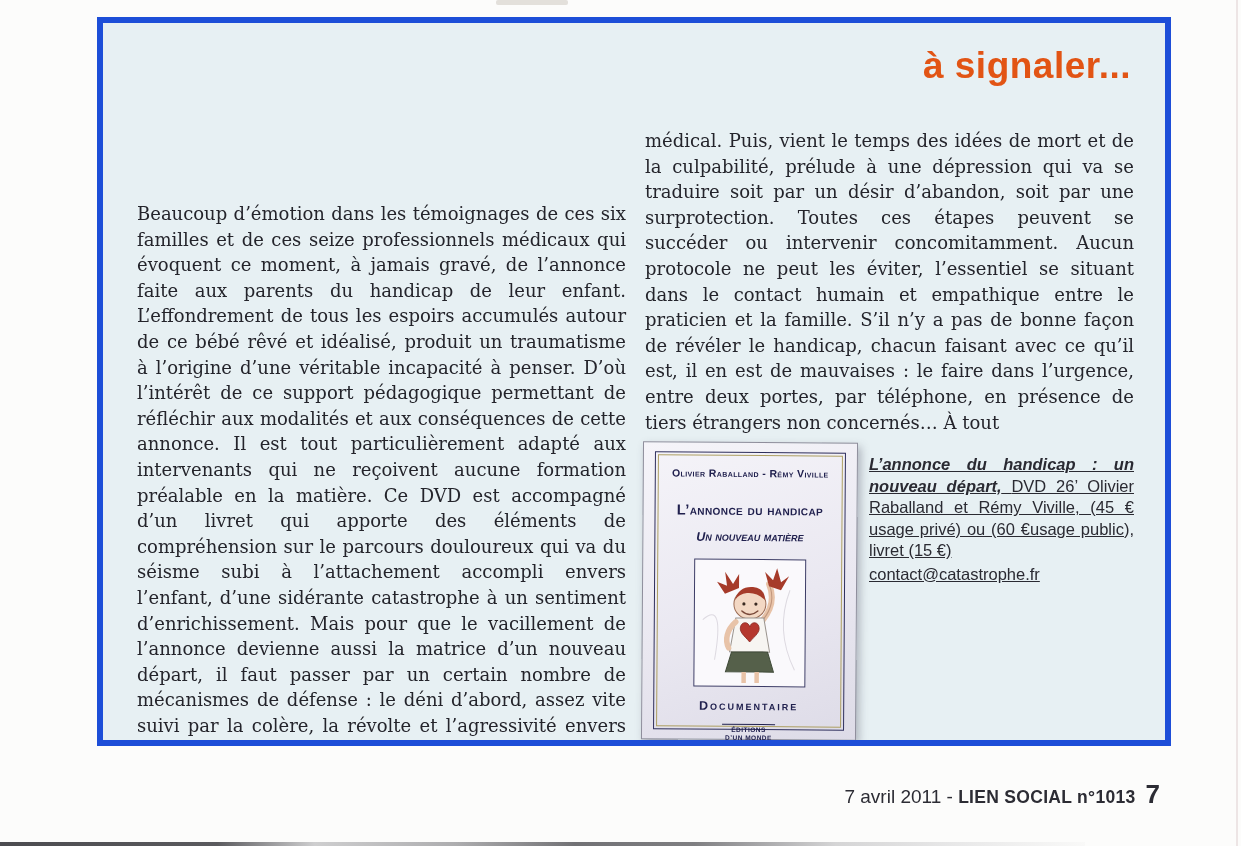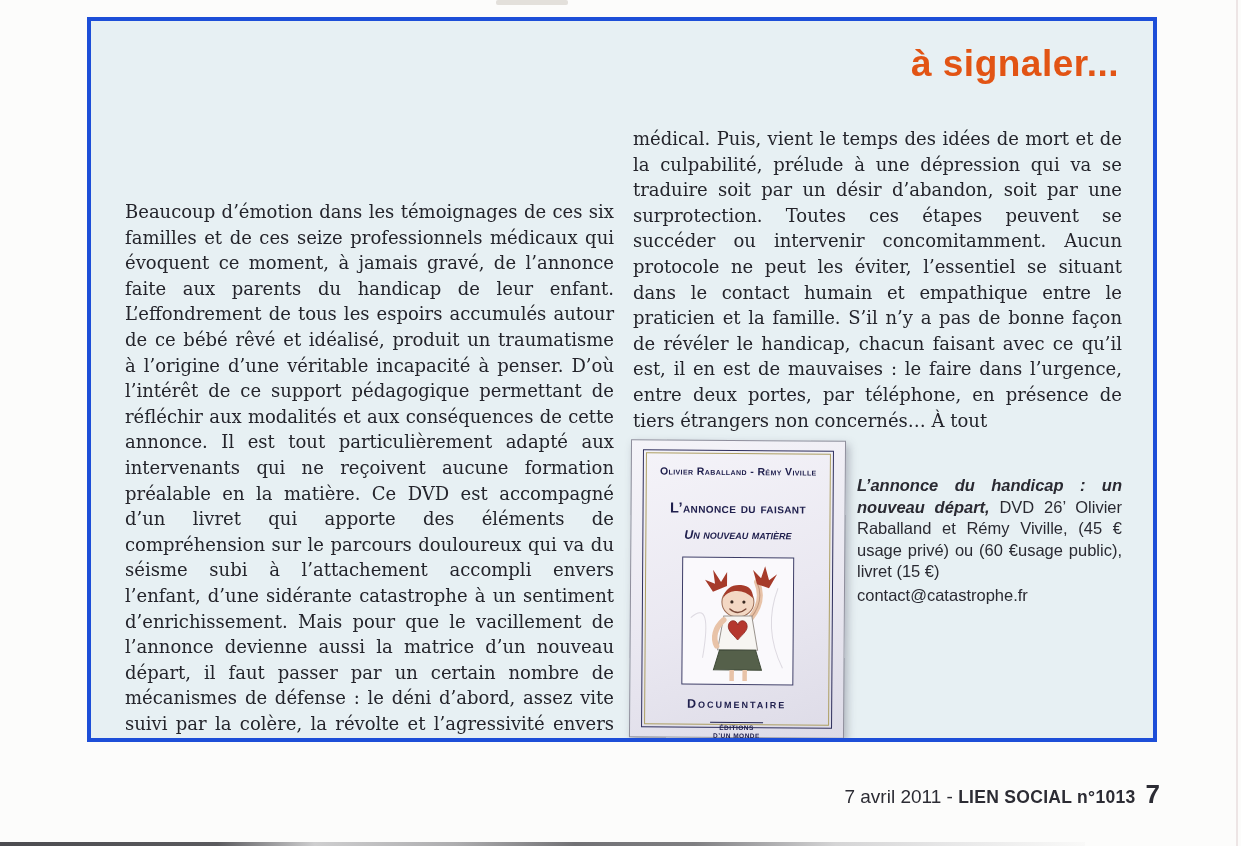--- a/index.html
+++ b/index.html
@@ -4,24 +4,24 @@
 <style>
   html,body { margin:0; padding:0; }
   body { font-family:"Liberation Sans", sans-serif; }
 
   .page {
     position:relative; width:1241px; height:846px;
     background:#fcfcfb; overflow:hidden;
   }
 
   .panel {
-    position:absolute; left:87px; top:17px;
+    position:absolute; left:97px; top:17px;
     width:1062px; height:717px;
     background:#e7f0f3;
-    border:4px solid #1d4ed8;
+    border:6px solid #1d4ed8;
     box-sizing:content-box;
     overflow:hidden;
   }
 
   .signaler {
     position:absolute; top:22px; right:34px;
     font-family:"Liberation Sans", sans-serif;
     font-size:37px; font-weight:600;
     color:#e25414; letter-spacing:0.5px;
   }
@@ -96,25 +96,26 @@
   .dvd-pub {
     display:flex; flex-direction:column;
     margin-top:5px; padding:1px 3px 2px;
     border-top:1px solid #20204e; border-bottom:1px solid #20204e;
     font-size:6.5px; line-height:8px; font-weight:bold;
     letter-spacing:0.5px; text-transform:uppercase;
   }
 
   
   .caption {
-    margin-left:222px; margin-top:42px;
+    margin-left:222px; margin-top:19px;
     width:267px;
     font-family:"Liberation Sans", sans-serif;
     font-size:16.5px; line-height:21.5px;
     color:#2a2a32;
+    text-decoration:underline;
   }
   .caption-par { margin:0 0 2px 0; text-align:justify; }
   .cap-lead { font-weight:bold; font-style:italic; }
 
   .footer {
     position:absolute; top:779px; right:81px;
     font-family:"Liberation Sans", sans-serif;
     color:#2c2c34; white-space:nowrap;
   }
   .footer-date    { font-size:19px; }
@@ -155,21 +156,21 @@
     <div class="col-right body-text">
       <span>médical. Puis, vient le temps des idées de mort et de la culpabilité, prélude à une dépression qui va se traduire soit par un désir d’abandon, soit par une surprotection. Toutes ces étapes peuvent se succéder ou intervenir concomitamment. Aucun protocole ne peut les éviter, l’essentiel se situant dans le contact humain et empathique entre le praticien et la famille. S’il n’y a pas de bonne façon de révéler le handicap, chacun faisant avec ce qu’il est, il en est de mauvaises : le faire dans l’urgence, entre deux portes, par téléphone, en présence de tiers étrangers non concernés… À tout</span>
 
       <span class="dvd-cover">
         <span class="dvd-frame">
           <span class="dvd-frame-gold"></span>
         </span>
         <span class="dvd-inner">
           <span class="dvd-authors">Olivier Raballand - Rémy Viville</span>
           <span class="dvd-rule"></span>
-          <span class="dvd-title">L’annonce du faisant</span>
+          <span class="dvd-title">L’annonce du handicap</span>
           <span class="dvd-subtitle">Un nouveau matière</span>
           <span class="dvd-illustration">
             <svg width="110" height="126" viewBox="0 0 110 126" xmlns="http://www.w3.org/2000/svg">
 
               <path d="M8,60 Q30,40 20,100" stroke="#c9c4cf" stroke-width="1" fill="none" opacity="0.6"></path>
               <path d="M95,30 Q80,70 100,110" stroke="#c9c4cf" stroke-width="1" fill="none" opacity="0.6"></path>
 
               <path d="M68,60 C76,50 80,38 74,24" stroke="#e8c3a8" stroke-width="6" fill="none" stroke-linecap="round"></path>
               <path d="M68,60 C76,50 80,38 74,24" stroke="#9a6a52" stroke-width="1" fill="none" opacity="0.5"></path>
 

